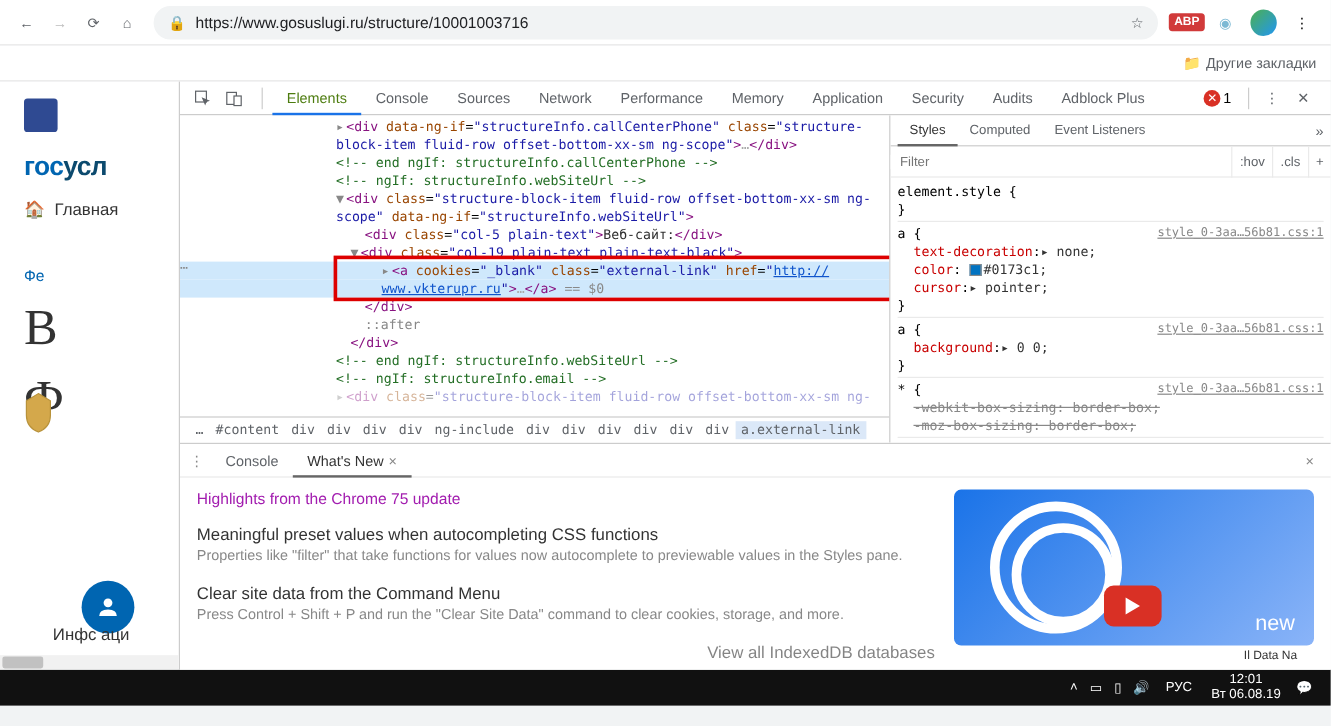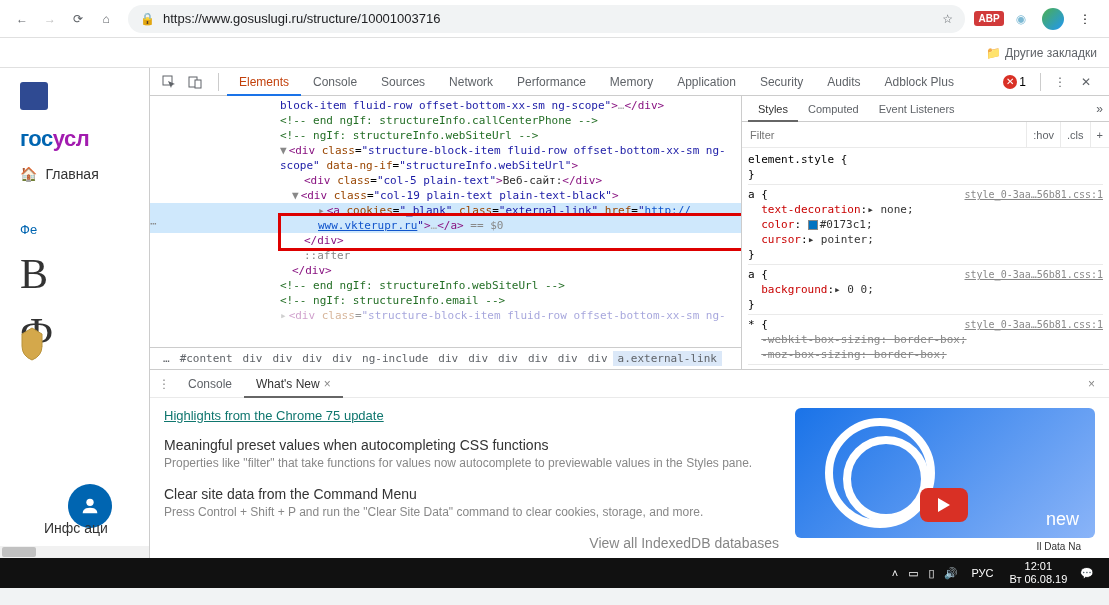--- a/index.html
+++ b/index.html
@@ -20,40 +20,40 @@
 .bookmark-folder { color: #f4b400; margin-right: 4px; }
 
 .main-area { display: flex; height: 490px; }
 
 
 .page-panel { width: 150px; background: #fff; padding: 14px 0 0 20px; overflow: hidden; position: relative; border-right: 1px solid #ccc; }
 .logo-row { display: flex; align-items: center; margin-bottom: 16px; }
 .gov-emblem { width: 28px; height: 28px; background: #2f4a92; border-radius: 3px; margin-right: 6px; }
 .site-logo { font-size: 22px; font-weight: bold; letter-spacing: -0.5px; }
 .site-logo .g { color: #0065b1; }
-.site-logo .r { color: #a21caf; }
+.site-logo .r { color: #0c4a6e; }
 .main-link { display: flex; align-items: center; font-size: 14px; color: #333; margin: 14px 0; }
 .main-link .home-icon { margin-right: 8px; }
 .page-body { margin-top: 40px; }
 .fed-text { color: #0065b1; font-size: 13px; margin-bottom: 8px; }
 .big-letter { font-size: 42px; font-family: Georgia, serif; color: #333; line-height: 1.4; }
 .gov-badge { position: absolute; left: 14px; top: 258px; width: 36px; height: 36px; }
 .help-bubble { position: absolute; left: 68px; bottom: 30px; width: 44px; height: 44px; background: #0065b1; border-radius: 50%; display: flex; align-items: center; justify-content: center; color: #fff; }
 .info-text { position: absolute; bottom: 22px; left: 44px; font-size: 14px; color: #333; }
 .scroll-h { position: absolute; bottom: 0; left: 0; right: 0; height: 12px; background: #f1f1f1; }
 .scroll-h-thumb { width: 34px; height: 10px; background: #c1c1c1; border-radius: 2px; margin: 1px 0 0 2px; }
 
 
 .devtools { flex: 1; background: #fff; display: flex; flex-direction: column; }
 .dt-toolbar { height: 28px; border-bottom: 1px solid #ccc; display: flex; align-items: center; padding: 0 8px; }
 .dt-tool-icon { width: 22px; height: 22px; display: flex; align-items: center; justify-content: center; color: #5f6368; margin-right: 4px; }
 .dt-sep { width: 1px; height: 18px; background: #ccc; margin: 0 8px; }
 .dt-tabs { display: flex; flex: 1; }
 .dt-tab { padding: 0 12px; height: 28px; line-height: 28px; color: #5f6368; cursor: pointer; font-size: 12px; }
-.dt-tab.active { color: #c2410c; border-bottom: 2px solid #1a73e8; }
+.dt-tab.active { color: #4d7c0f; border-bottom: 2px solid #1a73e8; }
 .dt-err { display: flex; align-items: center; margin-right: 6px; }
 .dt-err-badge { background: #d93025; color: #fff; width: 14px; height: 14px; border-radius: 50%; font-size: 10px; display: flex; align-items: center; justify-content: center; margin-right: 2px; }
 
 .dt-body { display: flex; flex: 1; overflow: hidden; }
 .elements-panel { flex: 1; overflow: hidden; font-family: Consolas, monospace; font-size: 11px; line-height: 15px; position: relative; }
 .code-area { padding: 2px 0; }
 .code-line { white-space: pre; padding-left: 24px; }
 .pl1 { padding-left: 130px; } .pl2 { padding-left: 142px; } .pl3 { padding-left: 154px; } .pl4 { padding-left: 168px; }
 .tag { color: #881280; } .attr { color: #994500; } .val { color: #1a1aa6; } .comment { color: #236e25; } .text-node { color: #303030; } .link-url { color: #1155cc; text-decoration: underline; }
 .ellipsis-token { color: #aaa; }
@@ -81,21 +81,21 @@
 
 
 .drawer { border-top: 1px solid #ccc; background: #fff; }
 .drawer-tabs { height: 28px; display: flex; align-items: center; padding: 0 8px; border-bottom: 1px solid #eaeaea; }
 .drawer-tab { padding: 0 12px; font-size: 12px; color: #5f6368; height: 28px; line-height: 28px; cursor: pointer; }
 .drawer-tab.active { color: #333; border-bottom: 2px solid #666; }
 .drawer-close { margin-left: 4px; color: #888; cursor: pointer; }
 .drawer-right-close { margin-left: auto; color: #888; cursor: pointer; padding: 0 6px; }
 .drawer-body { display: flex; padding: 10px 14px; height: 160px; }
 .drawer-content { flex: 1; padding-right: 16px; }
-.drawer-title { font-size: 13px; color: #0f766e; margin-bottom: 14px; text-decoration: underline; }
+.drawer-title { font-size: 13px; color: #a21caf; margin-bottom: 14px; }
 .feature-title { font-size: 14px; color: #333; margin-bottom: 2px; }
 .feature-desc { font-size: 12px; color: #888; margin-bottom: 14px; line-height: 1.4; }
 .promo-img { width: 300px; height: 130px; background: linear-gradient(135deg, #1a73e8, #8ab4f8); border-radius: 6px; position: relative; display: flex; align-items: center; justify-content: center; }
 .promo-circles { position: absolute; width: 110px; height: 110px; border: 8px solid #fff; border-radius: 50%; left: 30px; top: 10px; }
 .promo-circles::after { content: ''; position: absolute; width: 70px; height: 70px; border: 8px solid #fff; border-radius: 50%; left: 10px; top: 10px; }
 .play-btn { width: 48px; height: 34px; background: #d93025; border-radius: 8px; display: flex; align-items: center; justify-content: center; position: absolute; left: 125px; top: 80px; }
 .play-tri { width: 0; height: 0; border-left: 12px solid #fff; border-top: 7px solid transparent; border-bottom: 7px solid transparent; }
 .promo-text { position: absolute; right: 16px; bottom: 8px; color: #fff; font-size: 18px; }
 .promo-caption { position: absolute; right: 14px; bottom: -14px; font-size: 10px; color: #333; }
 
@@ -202,20 +202,21 @@
           <span>1</span>
         </div>
       <div class="dt-sep"></div>
       <div class="dt-tool-icon">⋮</div>
       <div class="dt-tool-icon">✕</div>
     </div>
 
     <div class="dt-body">
       <div class="elements-panel">
         <div class="code-area">
+          <div class="code-line pl1"><span class="marker">▸</span><span class="tag">&lt;div</span> <span class="attr">data-ng-if</span>=<span class="val">"structureInfo.callCenterPhone"</span> <span class="attr">class</span>=<span class="val">"structure-</span></div>
           <div class="code-line pl1"><span class="val">block-item fluid-row offset-bottom-xx-sm ng-scope"</span><span class="tag">&gt;</span><span class="ellipsis-token">…</span><span class="tag">&lt;/div&gt;</span></div>
           <div class="code-line pl1"><span class="comment">&lt;!-- end ngIf: structureInfo.callCenterPhone --&gt;</span></div>
           <div class="code-line pl1"><span class="comment">&lt;!-- ngIf: structureInfo.webSiteUrl --&gt;</span></div>
           <div class="code-line pl1"><span class="marker">▼</span><span class="tag">&lt;div</span> <span class="attr">class</span>=<span class="val">"structure-block-item fluid-row offset-bottom-xx-sm ng-</span></div>
           <div class="code-line pl1"><span class="val">scope"</span> <span class="attr">data-ng-if</span>=<span class="val">"structureInfo.webSiteUrl"</span><span class="tag">&gt;</span></div>
           <div class="code-line pl3"><span class="tag">&lt;div</span> <span class="attr">class</span>=<span class="val">"col-5 plain-text"</span><span class="tag">&gt;</span><span class="text-node">Веб-сайт:</span><span class="tag">&lt;/div&gt;</span></div>
           <div class="code-line pl2"><span class="marker">▼</span><span class="tag">&lt;div</span> <span class="attr">class</span>=<span class="val">"col-19 plain-text plain-text-black"</span><span class="tag">&gt;</span></div>
           <div class="code-line pl4 selected-line"><span class="marker">▸</span><span class="tag">&lt;a</span> <span class="attr">cookies</span>=<span class="val">"_blank"</span> <span class="attr">class</span>=<span class="val">"external-link"</span> <span class="attr">href</span>=<span class="val">"</span><span class="link-url">http://</span></div>
           <div class="code-line pl4 selected-line"><span class="link-url">www.vkterupr.ru</span><span class="val">"</span><span class="tag">&gt;</span><span class="ellipsis-token">…</span><span class="tag">&lt;/a&gt;</span><span style="color:#888;"> == $0</span></div>
           <div class="code-line pl3"><span class="tag">&lt;/div&gt;</span></div>

